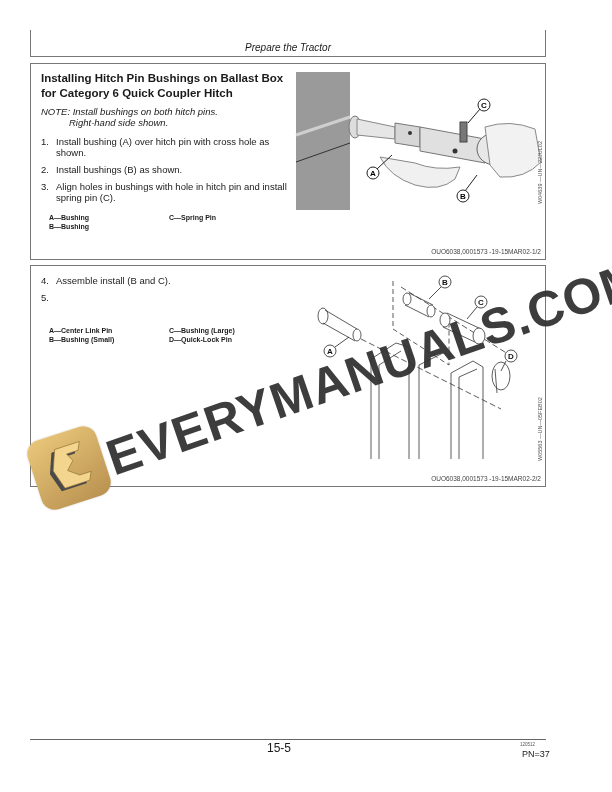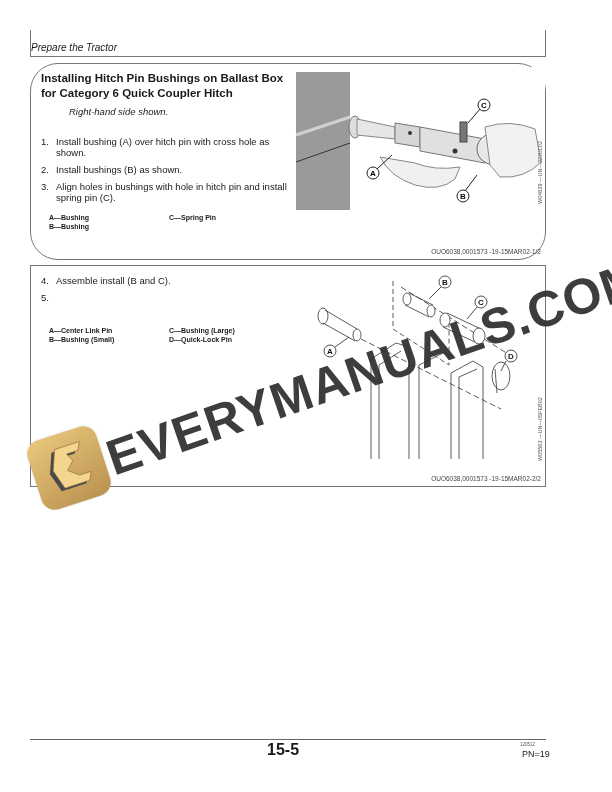--- a/index.html
+++ b/index.html
@@ -1,53 +1,54 @@
 <!DOCTYPE html>
 <html><head>
 <meta charset="utf-8">
 <style>
   html, body { margin:0; padding:0; background:#fff; }
   body { width:612px; height:792px; position:relative; overflow:hidden; font-family:"Liberation Sans", sans-serif; color:#1a1a1a; }
   .header-box { position:absolute; left:30px; top:30px; width:516px; height:27px; border-left:1px solid #777; border-right:1px solid #777; border-bottom:1px solid #777; box-sizing:border-box; }
-  .header-title { position:absolute; left:0; right:0; top:12px; text-align:left; font-style:italic; font-size:10px; }
+  .header-title { position:absolute; left:0; right:0; top:12px; text-align:center; font-style:italic; font-size:10px; }
   .section { position:absolute; left:30px; width:516px; border:1px solid #777; box-sizing:border-box; }
-  #sec1 { top:63px; height:197px;border-radius:28px; }
+  #sec1 { top:63px; height:197px; }
   #sec2 { top:265px; height:222px; }
   .title { position:absolute; left:10px; top:7px; width:260px; font-weight:bold; font-size:11.5px; line-height:15px; }
   .note { position:absolute; left:10px; font-style:italic; font-size:9.5px; line-height:11px; }
-  .note .l2 { display:block; padding-left:28px;text-align:center; }
+  .note .l2 { display:block; padding-left:28px; }
   .steps { position:absolute; left:10px; width:250px; font-size:9.5px; line-height:11px; margin:0; padding:0; list-style:none; }
   .steps li { position:relative; padding-left:15px; margin-bottom:6px; }
   .steps li .num { position:absolute; left:0; top:0; }
   .legend { position:absolute; left:18px; font-weight:bold; font-size:7px; line-height:9px; }
   .legend .col { position:absolute; top:0; width:120px; white-space:nowrap; }
   .ref { position:absolute; right:4px; font-size:6.5px; color:#444; }
   .vert-code { position:absolute; font-size:5.5px; color:#555; transform:rotate(-90deg); transform-origin:left top; white-space:nowrap; }
   .figure { position:absolute; }
   .footer-rule { position:absolute; left:30px; top:739px; width:516px; height:0; border-top:1px solid #666; }
-  .page-num { position:absolute; left:267px; top:741px; font-weight:bold; font-size:16px; }
+  .page-num { position:absolute; left:267px; top:741px; font-weight:normal; font-size:12px; }
   .tiny-code { position:absolute; left:520px; top:742px; font-size:4.5px; color:#555; }
   .pn { position:absolute; left:522px; top:749px; font-size:9px; }
   .watermark { position:absolute; left:110px; top:300px; font-size:50px; font-weight:bold; color:#333; transform:rotate(-19deg); transform-origin:left top; letter-spacing:1px; white-space:nowrap; opacity:0.95; top:470px; left:112px; transform:rotate(-19deg) translateY(-40px); }
   .wm-logo { position:absolute; left:33px; top:432px; width:72px; height:72px; border-radius:14px; transform:rotate(-18deg); background:linear-gradient(160deg,#e9c77a,#b99150); box-shadow:0 0 2px rgba(0,0,0,0.2); }
   .wm-logo svg { position:absolute; left:0; top:0; }
 </style>
 </head>
 <body>
 
 <div class="header-box">
   <div class="header-title">Prepare the Tractor</div>
 </div>
 
 <div class="section" id="sec1">
   <div class="title">
     <div>Installing Hitch Pin Bushings on Ballast Box</div>
     <div>for Category 6 Quick Coupler Hitch</div>
   </div>
   <div class="note" style="top:42px;">
+    <span>NOTE: Install bushings on both hitch pins.</span>
     <span class="l2">Right-hand side shown.</span>
   </div>
   <ul class="steps" style="top:72px;">
     <li><span class="num">1.</span><span>Install bushing (A) over hitch pin with cross hole as shown.</span></li>
     <li><span class="num">2.</span><span>Install bushings (B) as shown.</span></li>
     <li><span class="num">3.</span><span>Align holes in bushings with hole in hitch pin and install spring pin (C).</span></li>
   </ul>
   <div class="legend" style="top:149px;">
     <div class="col" style="left:0;">
       <div>A—Bushing</div>
@@ -170,13 +171,13 @@
   <svg width="72" height="72" viewBox="0 0 72 72">
     <path d="M24,16 L50,16 L46,24 L34,24 L38,32 L30,40 L40,48 L52,48 L48,56 L22,56 L16,36 Z" fill="#4a4a4a"></path>
     <path d="M28,14 L54,14 L50,22 L38,22 L42,30 L34,38 L44,46 L56,46 L52,54 L26,54 L20,34 Z" fill="#f3d58e" stroke="#8a6a30" stroke-width="0.6"></path>
   </svg>
 </div>
 <div class="watermark">EVERYMANUALS.COM</div>
 
 <div class="footer-rule"></div>
 <div class="page-num">15-5</div>
 <div class="tiny-code">120512</div>
-<div class="pn">PN=19</div>
+<div class="pn">PN=37</div>
 
 </body></html>

